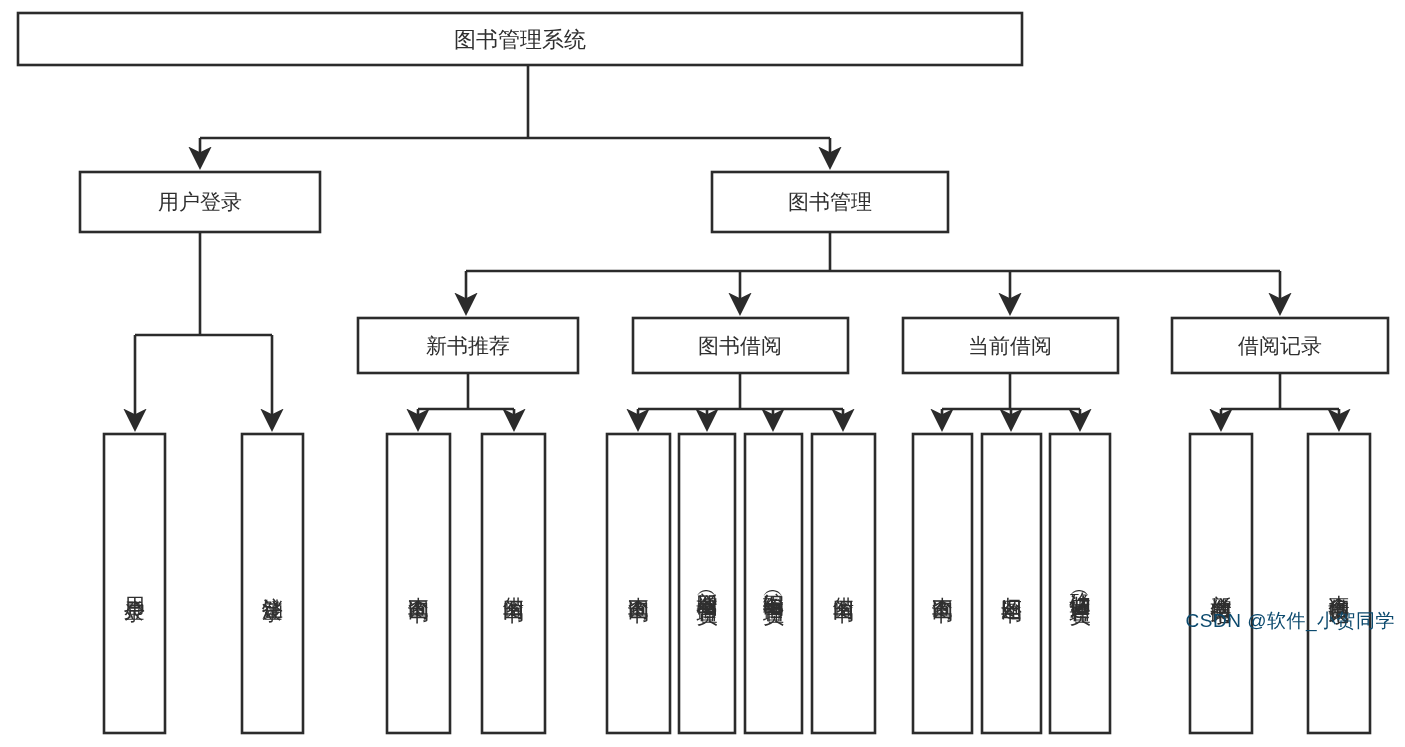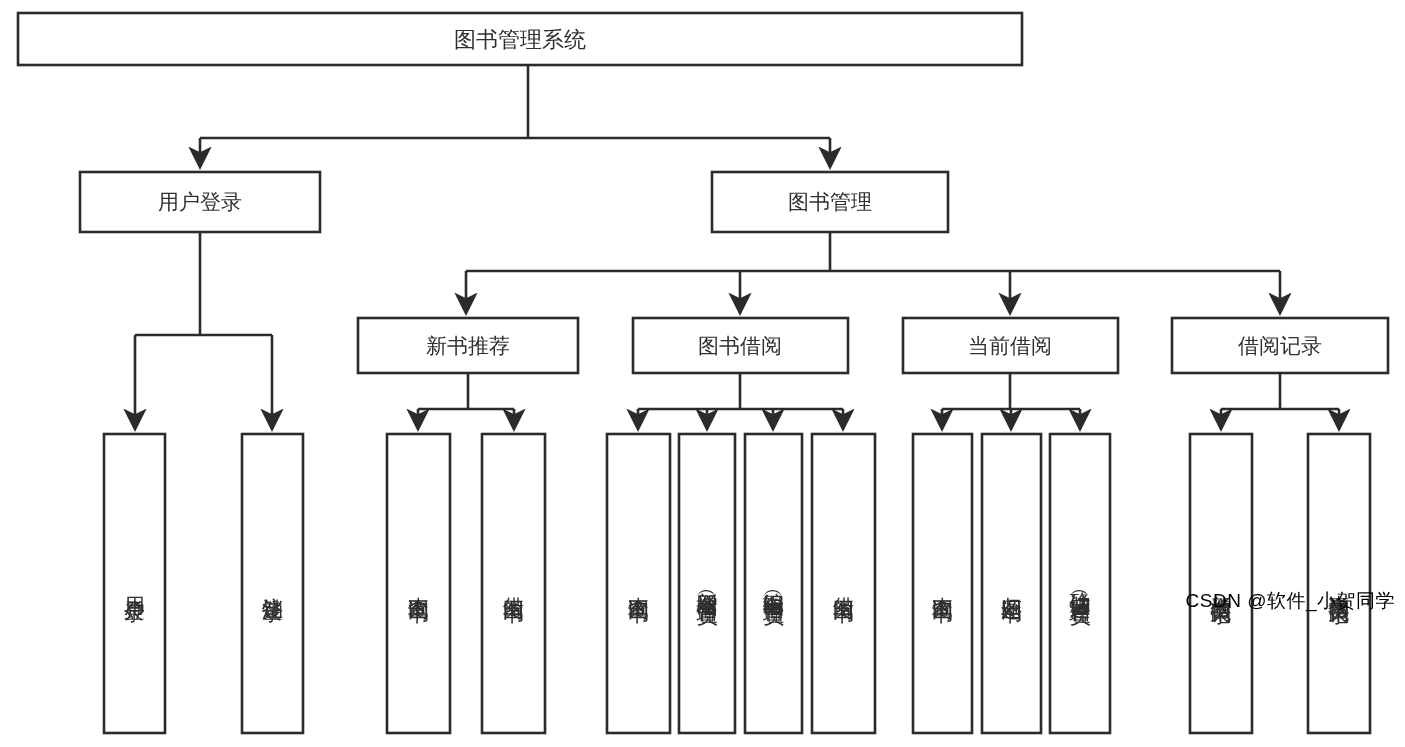--- a/index.html
+++ b/index.html
@@ -68,24 +68,24 @@
     color: #2f2f2f;
     writing-mode: vertical-rl;
     text-orientation: upright;
     letter-spacing: 2px;
     white-space: nowrap;
     pointer-events: none;
   }
   .watermark {
     position: absolute;
     right: 10px;
-    bottom: 24px;
+    bottom: 4px;
     font-family: "Liberation Sans", "DejaVu Sans", sans-serif;
     font-size: 19px;
-    color: #000000;
+    color: #0c4a6e;
     letter-spacing: 0.5px;
     white-space: nowrap;
   }
 </style>
 </head>
 <body>
 
 <div id="diagram-root">
 
   <svg class="diagram-svg" viewBox="0 0 1405 747">

